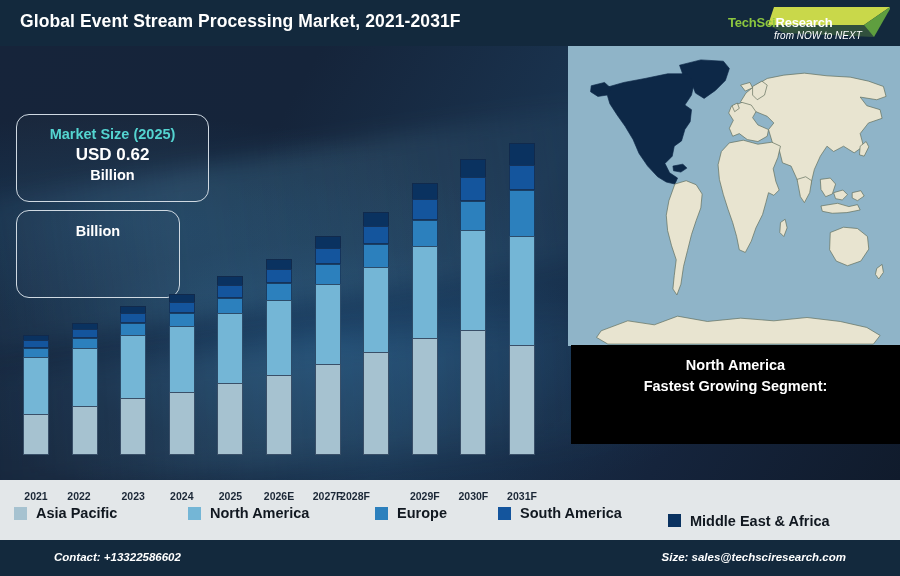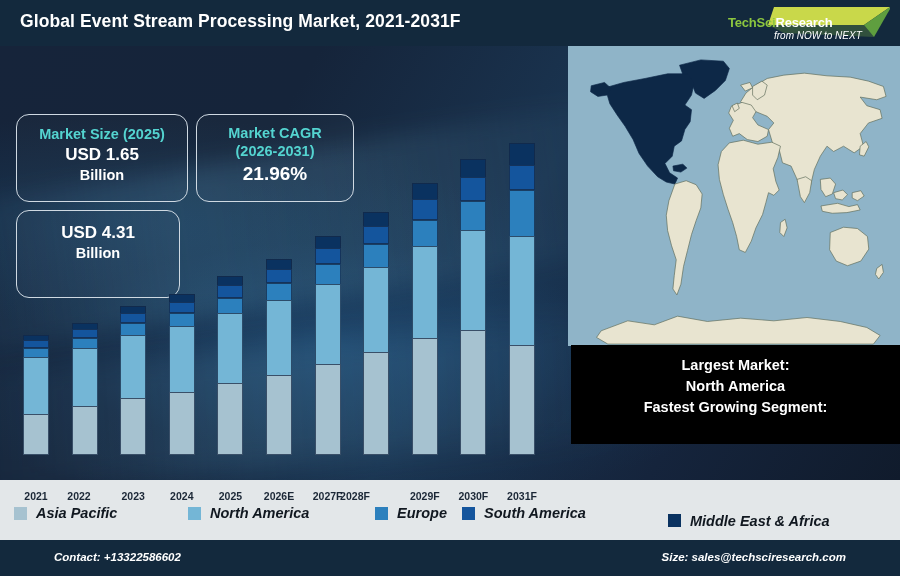--- a/index.html
+++ b/index.html
@@ -114,21 +114,21 @@
     font-size: 17px;
     font-weight: bold;
     line-height: 1.3;
   }
   .stat-unit {
     color: #ffffff;
     font-size: 14.5px;
     font-weight: bold;
     line-height: 1.3;
   }
-  #stat-market-size-2025 { left: 16px;  top: 68px;  width: 172px; height: 88px; padding-top: 11px; }
+  #stat-market-size-2025 { left: 16px;  top: 68px;  width: 193px; height: 88px; padding-top: 11px; }
   #stat-market-cagr      { left: 196px; top: 68px;  width: 158px; height: 88px; padding-top: 10px; }
   #stat-market-size-2031 { left: 16px;  top: 164px; width: 164px; height: 88px; padding-top: 11px; }
   #stat-market-cagr .stat-value { font-size: 19px; margin-top: 2px; }
 
   
   #plot-area {
     position: absolute;
     left: 0; top: 0;
     width: 570px; height: 410px;
   }
@@ -185,21 +185,20 @@
     box-sizing: border-box;
   }
 
   
   #legend {
     position: absolute;
     left: 0; top: 496px;
     width: 900px; height: 34px;
     display: flex;
     align-items: center;
-    font-style: italic;
   }
   .legend-item {
     display: flex;
     align-items: center;
     white-space: nowrap;
   }
   .legend-swatch {
     width: 13px; height: 13px;
     margin-right: 9px;
     flex: none;
@@ -247,31 +246,26 @@
       <div id="logo-tag">from NOW to NEXT</div>
     </div>
   </div>
 
   <div id="chart-panel">
     <div id="swoosh-a"></div>
     <div id="swoosh-b"></div>
 
     <div class="stat-box" id="stat-market-size-2025">
       <div class="stat-label">Market Size (2025)</div>
-      <div class="stat-value">USD 1.65</div>
+      <div class="stat-value">USD 0.62</div>
       <div class="stat-unit">Billion</div>
     </div>
 
-    <div class="stat-box" id="stat-market-cagr">
-      <div class="stat-label" id="cagr-label">Market CAGR<br>(2026-2031)</div>
-      <div class="stat-value">21.96%</div>
-    </div>
 
     <div class="stat-box" id="stat-market-size-2031">
-      <div class="stat-value">USD 4.31</div>
       <div class="stat-unit">Billion</div>
     </div>
 
     <div id="plot-area">
         <div class="bar-col" style="left: 23px; width: 26px; bottom: 1px;">
           <div class="bar-seg" title="Middle East &amp; Africa 2021" style="height: 6px; background: rgb(10, 50, 96);"></div>
           <div class="bar-seg" title="South America 2021" style="height: 8px; background: rgb(20, 85, 157);"></div>
           <div class="bar-seg" title="Europe 2021" style="height: 10px; background: rgb(44, 128, 189);"></div>
           <div class="bar-seg" title="North America 2021" style="height: 58px; background: rgb(116, 182, 214);"></div>
           <div class="bar-seg" title="Asia Pacific 2021" style="height: 41px; background: rgb(166, 194, 208);"></div>
@@ -405,39 +399,38 @@
         <path fill="#e8e4d0" d="M322,414 L356,404 L386,416 L404,444 L400,486 L386,524 L372,566 L360,614 L348,662 L340,716 L328,748 L316,730 L320,690 L326,642 L312,600 L300,554 L296,508 L304,464 Z"></path>
 
         <path fill="#e8e4d0" d="M100,856 L180,826 L260,838 L330,812 L420,828 L520,818 L620,826 L720,816 L820,828 L900,846 L940,870 L920,896 L120,896 L86,876 Z"></path>
 
         <path fill="#e8e4d0" d="M520,116 L548,108 L556,124 L534,134 Z"></path>
       </g>
     </svg>
   </div>
 
   <div id="info-box">
-    <div>Largest Market:</div>
     <div>North America</div>
     <div>Fastest Growing Segment:</div>
   </div>
 
   <div id="legend">
       <div class="legend-item" style="position: absolute; left: 14px;">
         <span class="legend-swatch" style="background: rgb(166, 194, 208);"></span>
         <span class="legend-label">Asia Pacific</span>
       </div>
       <div class="legend-item" style="position: absolute; left: 188px;">
         <span class="legend-swatch" style="background: rgb(116, 182, 214);"></span>
         <span class="legend-label">North America</span>
       </div>
       <div class="legend-item" style="position: absolute; left: 375px;">
         <span class="legend-swatch" style="background: rgb(44, 128, 189);"></span>
         <span class="legend-label">Europe</span>
       </div>
-      <div class="legend-item" style="position: absolute; left: 462px;">
+      <div class="legend-item" style="position: absolute; left: 498px;">
         <span class="legend-swatch" style="background: rgb(20, 85, 157);"></span>
         <span class="legend-label">South America</span>
       </div>
       <div class="legend-item" style="position: absolute; left: 668px; margin-top: 15px;">
         <span class="legend-swatch" style="background: rgb(10, 50, 96);"></span>
         <span class="legend-label">Middle East &amp; Africa</span>
       </div>
     </div>
 
   <div id="footer">

